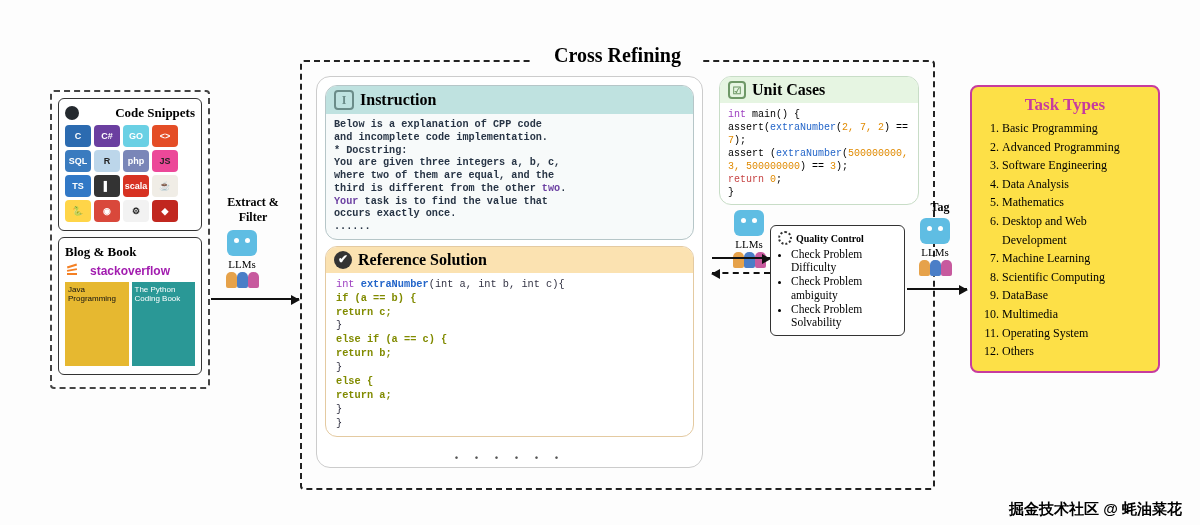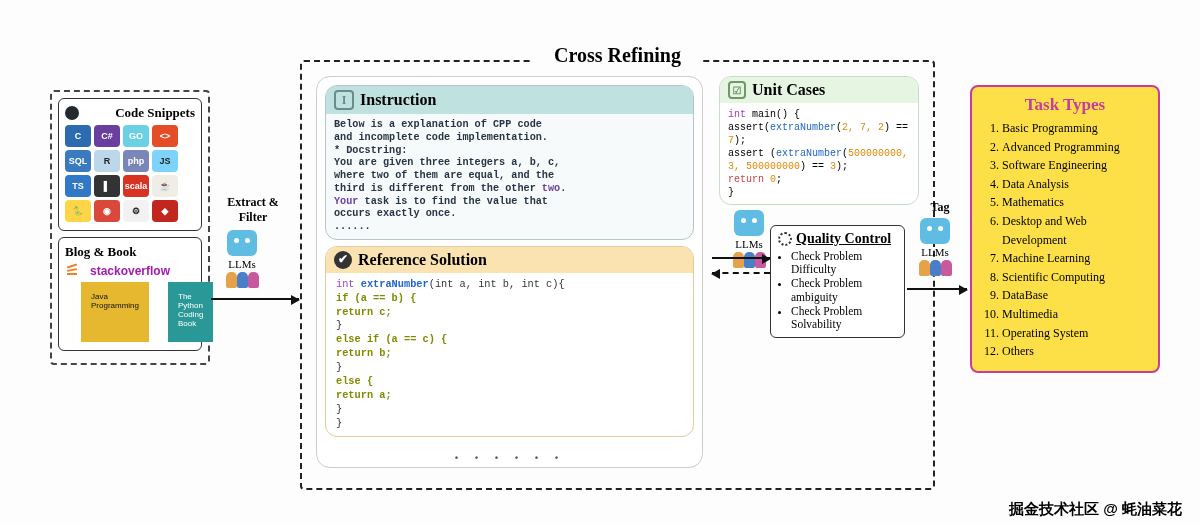--- a/index.html
+++ b/index.html
@@ -40,22 +40,22 @@
   .lang-grid {
     display:flex;flex-wrap:wrap;gap:3px;
   }
   .lang-chip {
     width:26px;height:22px;border-radius:4px;
     display:flex;align-items:center;justify-content:center;
     font-size:9px;font-weight:bold;color:#fff;
     font-family: Arial,sans-serif;
   }
   .book-row { display:flex; gap:3px; margin-top:4px;}
-  .book { width:68px; height:60px; font-size:8px;color:#fff;padding:10px;
-          font-family:Arial,sans-serif;margin-left:16px;}
+  .book { width:68px; height:84px; font-size:8px;color:#fff;padding:3px;
+          font-family:Arial,sans-serif;}
   .stackov { font-family:Arial,sans-serif;font-weight:bold;font-size:12px;
              display:flex;align-items:center;gap:11px;color:#a21caf;}
   .so-bars {display:inline-block;width:14px;height:14px;position:relative;}
   .so-bars span{position:absolute;left:2px;width:10px;height:2px;background:#f48024;}
 
   .arrow-lbl {
     position:absolute; font-size:12px; font-weight:bold;
     text-align:center; font-family:"Times New Roman",serif;
   }
   .arrow {
@@ -144,21 +144,21 @@
     color:#6e9867;font-size:10px;}
 
   .dots-footer{position:absolute;bottom:4px;left:0;right:0;text-align:center;
     letter-spacing:6px;font-weight:bold;color:#555;}
 
   .qc-box{
     position:absolute;left:770px;top:225px;width:135px;
     border:1.5px solid #333;border-radius:6px;background:#fff;padding:5px 7px;
     font-size:11.5px;font-family:"Times New Roman",serif;
   }
-  .qc-title{font-weight:bold;font-size:14px;display:flex;align-items:center;gap:4px;margin-bottom:3px;text-decoration:underline;}
+  .qc-title{font-weight:bold;font-size:10px;display:flex;align-items:center;gap:4px;margin-bottom:3px;}
   .qc-gear{width:14px;height:14px;border-radius:50%;border:2px dotted #333;}
   .qc-box ul{margin:0;padding-left:13px;}
   .qc-box li{margin:1px 0;line-height:1.15;}
 
   .task-box{
     position:absolute;right:40px;top:85px;width:190px;
     border:2px solid #c73c9e;border-radius:8px;background:#fde047;
     padding:8px 10px 10px;font-family:"Times New Roman",serif;
   }
   .task-title{color:#c73c9e;font-weight:bold;font-size:17px;text-align:center;
@@ -180,21 +180,21 @@
       <span>Code Snippets</span>
     </div>
     <div class="lang-grid" id="lang-grid">
         <div class="lang-chip" style="background: rgb(44, 107, 176);">C</div>
         <div class="lang-chip" style="background: rgb(107, 63, 160);">C#</div>
         <div class="lang-chip" style="background: rgb(106, 208, 228);">GO</div>
         <div class="lang-chip" style="background: rgb(228, 77, 38);">&lt;&gt;</div>
         <div class="lang-chip" style="background: rgb(58, 123, 191);">SQL</div>
         <div class="lang-chip" style="background: rgb(188, 214, 234); color: rgb(34, 34, 34);">R</div>
         <div class="lang-chip" style="background: rgb(122, 134, 184);">php</div>
-        <div class="lang-chip" style="background: #7dd3fc; color: rgb(34, 34, 34);">JS</div>
+        <div class="lang-chip" style="background: #ec4899; color: rgb(34, 34, 34);">JS</div>
         <div class="lang-chip" style="background: rgb(49, 120, 198);">TS</div>
         <div class="lang-chip" style="background: rgb(51, 51, 51);">▌</div>
         <div class="lang-chip" style="background: rgb(215, 50, 34);">scala</div>
         <div class="lang-chip" style="background: rgb(240, 237, 230); color: rgb(34, 34, 34);">☕</div>
         <div class="lang-chip" style="background: rgb(255, 213, 72); color: rgb(34, 34, 34);">🐍</div>
         <div class="lang-chip" style="background: rgb(217, 72, 59);">◉</div>
         <div class="lang-chip" style="background: rgb(242, 242, 242); color: rgb(34, 34, 34);">⚙</div>
         <div class="lang-chip" style="background: rgb(193, 39, 31);">◆</div>
       </div>
   </div>

